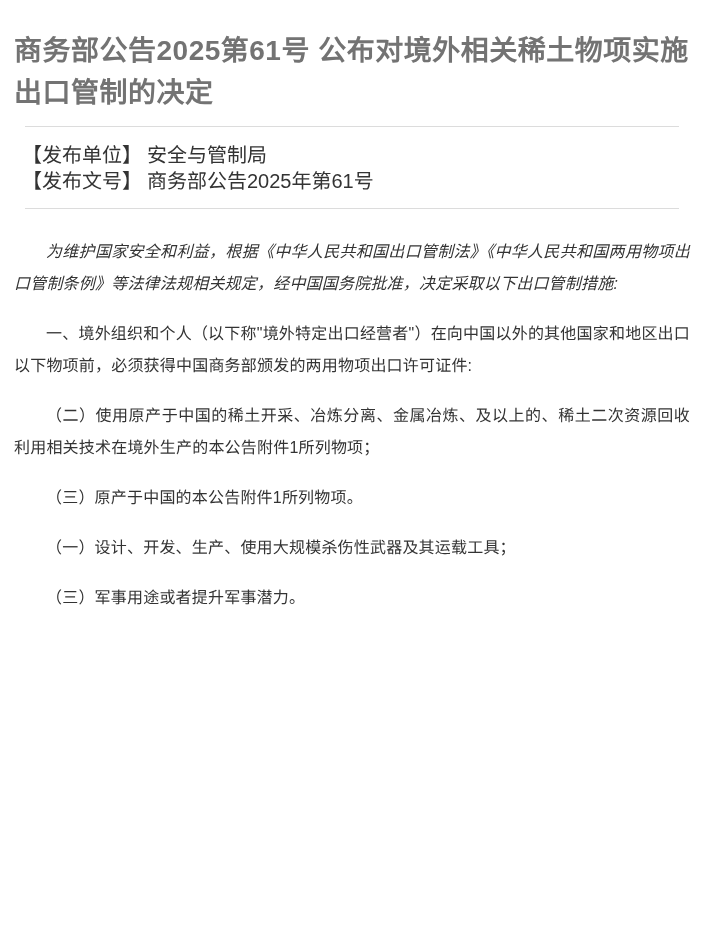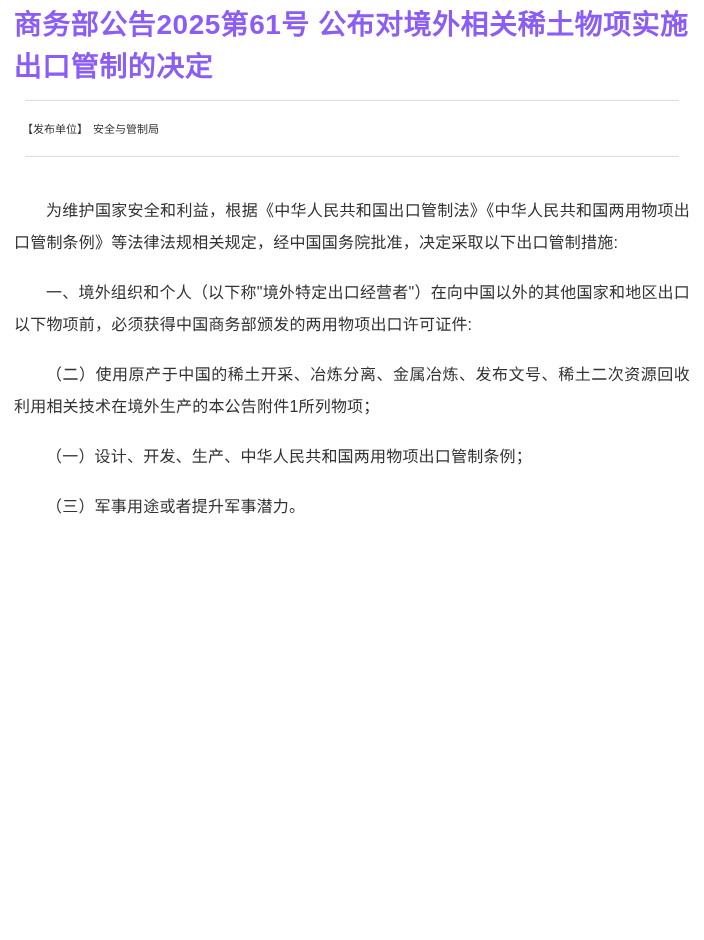--- a/index.html
+++ b/index.html
@@ -9,79 +9,84 @@
     font-family: "Liberation Sans", sans-serif;
   }
   .page {
     width: 704px;
     min-height: 940px;
     box-sizing: border-box;
     padding: 0 14px 24px;
     background: #ffffff;
   }
   .doc-title {
-    margin: 4px 0 12px;
+    margin: 30px 0 12px;
     font-size: 28px;
     line-height: 42px;
     font-weight: 700;
-    color: #8b5cf6;
+    color: #737373;
     letter-spacing: 0.5px;
   }
   hr.divider {
     border: none;
     border-top: 1px solid #dcdcdc;
     height: 0;
     margin: 0 11px;
   }
   .meta-block {
     padding: 15px 8px 14px;
   }
   .meta-row {
-    font-size: 11px;
+    font-size: 20px;
     line-height: 26px;
     color: #333333;
     white-space: nowrap;
   }
   .meta-label {
     margin-right: 5px;
   }
   .doc-body {
     padding-top: 10px;
   }
   .doc-body p {
     font-size: 16px;
     line-height: 32px;
     color: #333333;
     margin: 18px 0;
     text-indent: 2em;
     text-align: justify;
     letter-spacing: 0.2px;
   }
   .doc-body p:first-child {
-    margin-top: 28px;
+    margin-top: 17px;
+    font-style: italic;
   }
 </style>
 </head>
 <body>
 
 <div class="page">
 
   <h1 class="doc-title">商务部公告2025第61号 公布对境外相关稀土物项实施出口管制的决定</h1>
 
   <hr class="divider">
 
   <div class="meta-block">
     <div class="meta-row">
       <span class="meta-label">【发布单位】</span><span>安全与管制局</span>
     </div>
+    <div class="meta-row">
+      <span class="meta-label">【发布文号】</span><span>商务部公告2025年第61号</span>
+    </div>
   </div>
 
   <hr class="divider">
 
   <div class="doc-body">
     <p>为维护国家安全和利益，根据《中华人民共和国出口管制法》《中华人民共和国两用物项出口管制条例》等法律法规相关规定，经中国国务院批准，决定采取以下出口管制措施:</p>
     <p>一、境外组织和个人（以下称"境外特定出口经营者"）在向中国以外的其他国家和地区出口以下物项前，必须获得中国商务部颁发的两用物项出口许可证件:</p>
-    <p>（二）使用原产于中国的稀土开采、冶炼分离、金属冶炼、发布文号、稀土二次资源回收利用相关技术在境外生产的本公告附件1所列物项；</p>
-    <p>（一）设计、开发、生产、中华人民共和国两用物项出口管制条例；</p>
+    <p>（二）使用原产于中国的稀土开采、冶炼分离、金属冶炼、及以上的、稀土二次资源回收利用相关技术在境外生产的本公告附件1所列物项；</p>
+    <p>（三）原产于中国的本公告附件1所列物项。</p>
+    <p>（一）设计、开发、生产、使用大规模杀伤性武器及其运载工具；</p>
     <p>（三）军事用途或者提升军事潜力。</p>
   </div>
 
 </div>
 
 </body></html>

